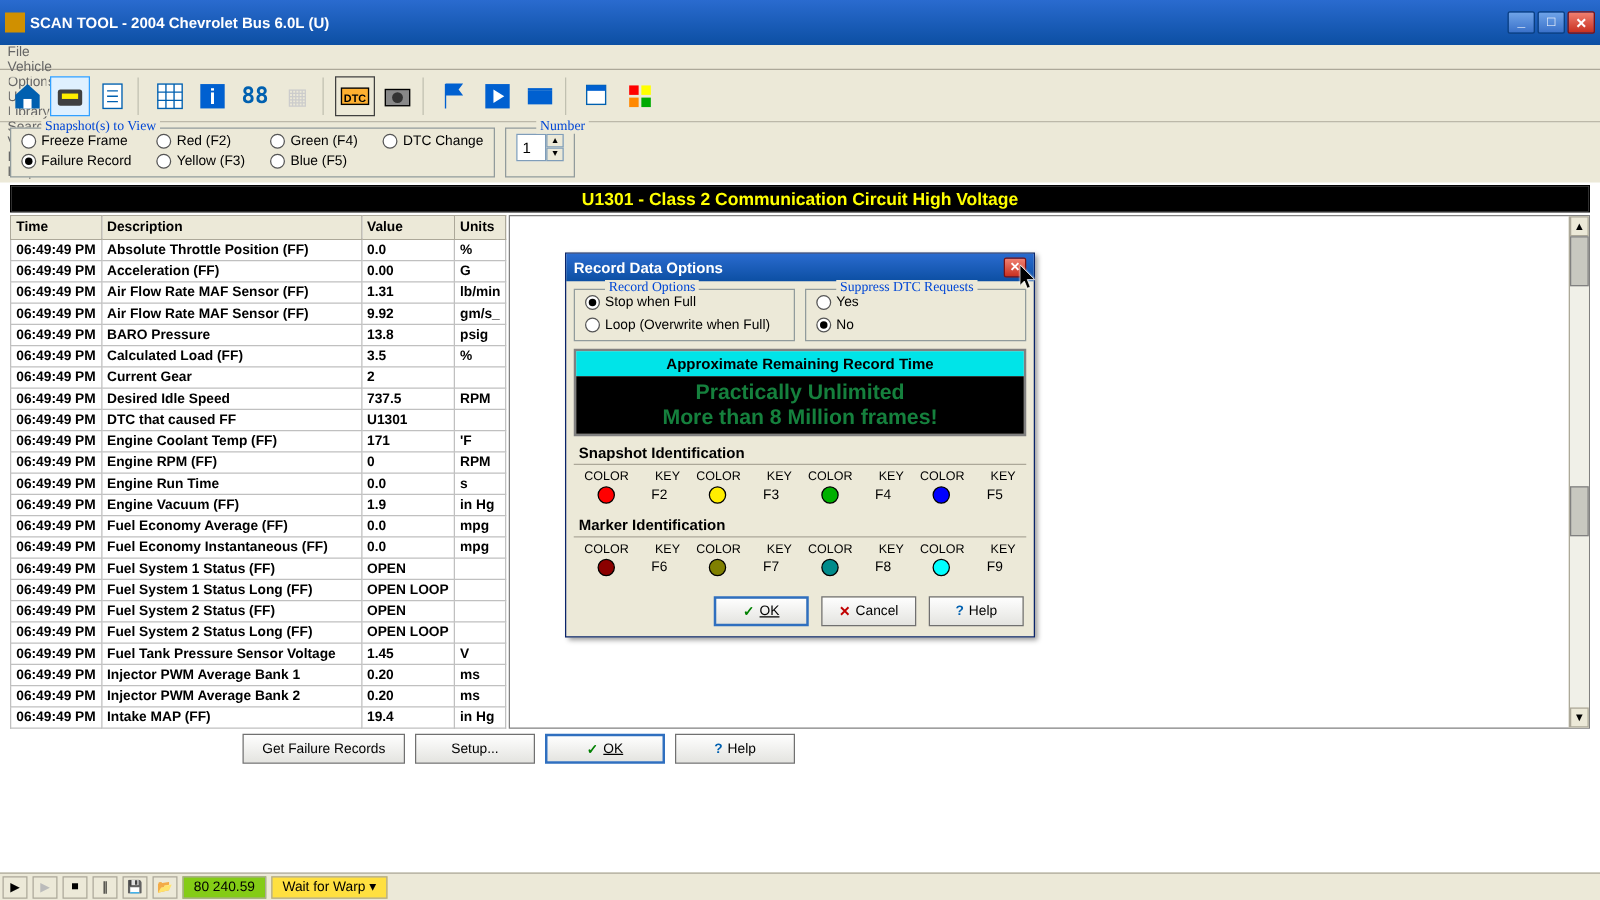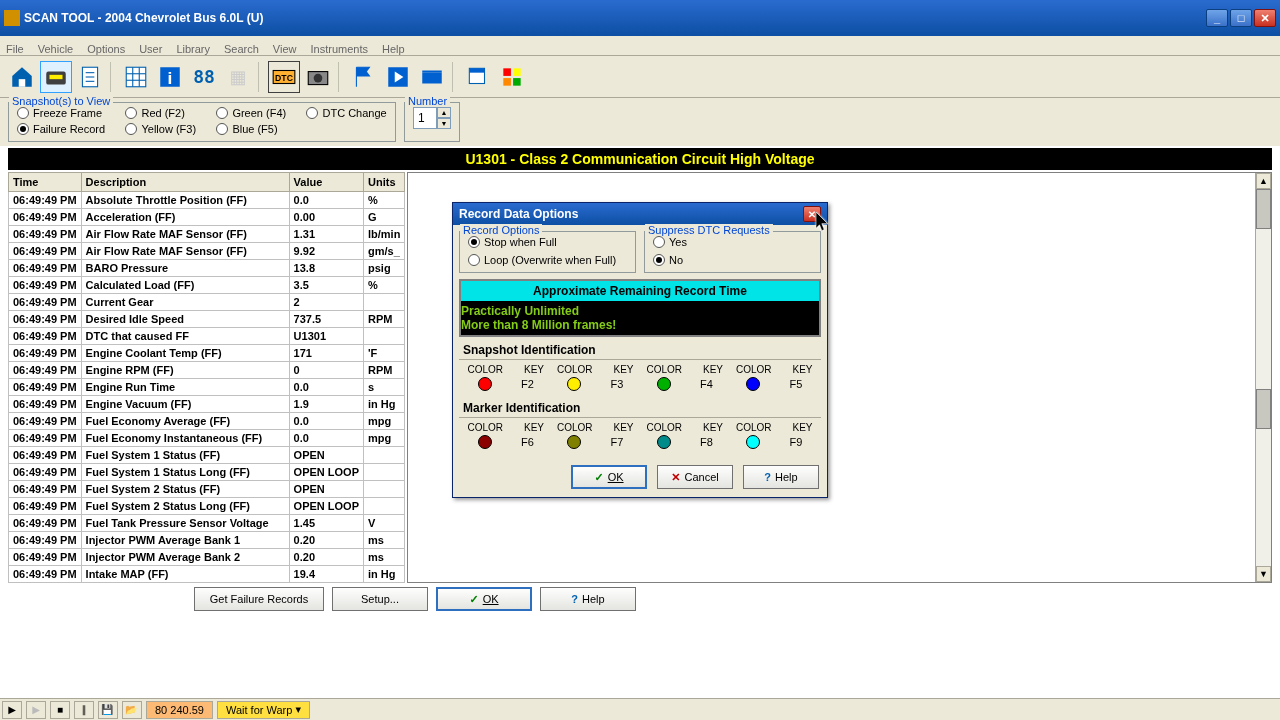--- a/index.html
+++ b/index.html
@@ -6,33 +6,33 @@
 body { background: #fff; width: 1280px; height: 720px; overflow: hidden; position: relative; }
 
 
 .titlebar { height: 36px; background: linear-gradient(to bottom, #2a6bcf, #0c4fa3); display: flex; align-items: center; padding: 0 4px; color: #fff; font-size: 12px; }
 .titlebar .app-icon { width: 16px; height: 16px; background: #d09000; margin-right: 4px; }
 .titlebar .title { flex: 1; font-weight: bold; }
 .titlebar .win-btn { width: 22px; height: 18px; margin-left: 2px; background: linear-gradient(to bottom,#6fa4e8,#3a71c9); border: 1px solid #0b3f80; border-radius: 2px; display: flex; align-items: center; justify-content: center; color: #fff; font-weight: bold; font-size: 11px; cursor: pointer; }
 .titlebar .win-close { background: linear-gradient(to bottom,#f08070,#c83020); border-color: #801010; }
 
 
-.menubar { height: 20px; background: #ece9d8; border-bottom: 1px solid #aca899; display: flex; align-items: flex-end; padding: 0 6px; font-size: 11px; color: #666; }
+.menubar { height: 20px; background: #ece9d8; border-bottom: 1px solid #aca899; display: flex; align-items: flex-start; padding: 0 6px; font-size: 11px; color: #666; flex-direction: column; }
 .menubar span { margin-right: 14px; cursor: pointer; }
 
 
 .toolbar { height: 42px; background: #ece9d8; border-bottom: 1px solid #aca899; display: flex; align-items: center; padding: 2px 6px; gap: 2px; }
 .toolbar .tb-sep { width: 6px; height: 30px; border-left: 1px solid #c0c0b0; margin: 0 2px;}
 .toolbar .tb-btn { width: 32px; height: 32px; border: 1px solid #ece9d8; display:flex; align-items:center; justify-content:center; cursor:pointer; font-size: 18px; }
 .tb-ico { width: 26px; height: 26px; }
 
 
 .optrow { display: flex; gap: 8px; padding: 4px 8px; background: #ece9d8; font-size: 11px; }
 .fieldset { border: 1px solid #919b9c; padding: 4px 8px 6px 8px; position: relative; background: #ece9d8; }
-.fieldset > .legend { position: absolute; top: -8px; left: 0; background: #ece9d8; padding: 0 3px; font-size: 11px; color:#0046d5; }
+.fieldset > .legend { position: absolute; top: -8px; left: 24px; background: #ece9d8; padding: 0 3px; font-size: 11px; color:#0046d5;font-family:Liberation Serif, serif; }
 .radio-grid { display: grid; grid-template-columns: repeat(4, auto); column-gap: 20px; row-gap: 4px; }
 .radio-item { display: flex; align-items: center; gap: 4px; white-space: nowrap; }
 .radio-dot { width: 12px; height: 12px; border: 1px solid #555; border-radius: 50%; display:inline-flex; align-items:center; justify-content:center; background:#fff; }
 .radio-dot.sel::after { content:''; width:6px; height:6px; border-radius:50%; background:#000; }
 .spinner { display:flex; align-items:center; }
 .spinner input { width: 24px; height: 22px; border:1px solid #7f9db9; padding:2px 4px; font-size:12px; }
 .spinner .arrows { display:flex; flex-direction:column; }
 .spinner .arrows div { width:14px; height:11px; border:1px solid #7f9db9; background:#ece9d8; font-size:7px; text-align:center; line-height:9px; cursor:pointer; }
 
 
@@ -59,34 +59,34 @@
 .btnbar { margin: 4px 8px; display:flex; gap:8px; justify-content:flex-start; padding-left: 186px; }
 .winbtn { min-width: 96px; height:24px; border:1px solid #707070; background: linear-gradient(#fefefe,#e4e4e0); font-size:11px; display:flex; align-items:center; justify-content:center; gap:4px; cursor:pointer; padding: 0 12px; }
 .winbtn.default { border:2px solid #2f6fbf; }
 .check-ico { color:#008000; font-weight:bold; }
 .help-ico { color:#0060b0; font-weight:bold; }
 
 
 .statusbar { position:absolute; bottom:0; left:0; right:0; height:22px; background:#ece9d8; border-top:1px solid #aca899; display:flex; align-items:center; font-size:11px; }
 .statusbar .sb-btn { width:20px; height:18px; border:1px solid #aca899; margin:0 2px; display:flex; align-items:center; justify-content:center; background:#ece9d8; font-size:10px; cursor:pointer;}
 .statusbar .sb-seg { border:1px solid #aca899; height:18px; display:flex; align-items:center; padding:0 8px; margin:0 2px;}
-.sb-yellow { background:#fdba74;text-align:center; }
+.sb-yellow { background:#84cc16;text-align:center; }
 .sb-waiting { flex:0 0 340px; justify-content:center; color:#000; }
 .sb-warp { background:#ffe040; }
 
 
 .modal { position:absolute; left:452px; top:202px; width:376px; background:#ece9d8; border:1px solid #0a246a; box-shadow: 2px 2px 4px rgba(0,0,0,0.4); font-size:11px; }
 .modal .m-title { height:22px; background:linear-gradient(to bottom,#2a6bcf,#0c4fa3); color:#fff; font-weight:bold; font-size:12px; display:flex; align-items:center; padding:0 6px; }
 .modal .m-title .m-close { width:18px; height:16px; background:linear-gradient(#f08070,#c83020); border:1px solid #801010; border-radius:2px; margin-left:auto; display:flex; align-items:center; justify-content:center; color:#fff; font-size:10px; font-weight:bold; cursor:pointer; }
 .modal .m-body { padding:6px; }
 .modal .m-row { display:flex; gap:8px; margin-bottom:6px; }
 .modal .fieldset { flex:1; }
 .modal .rec-time { border:2px solid #808080; }
 .modal .rec-time .rt-cyan { background:#00e4e8; text-align:center; font-weight:bold; padding:3px 0; font-size:12px; }
-.modal .rec-time .rt-black { background:#000; color:#84cc16; text-align:left; padding:3px 0; font-size:12px; font-weight:bold; }
+.modal .rec-time .rt-black { background:#000; color:#15803d; text-align:center; padding:3px 0; font-size:17px; font-weight:bold; }
 .modal .ident { margin-top:6px; }
 .modal .ident .ident-title { font-weight:bold; font-size:12px; margin: 4px 0 2px 4px; }
 .modal .ident-grid { display:grid; grid-template-columns: repeat(4,1fr); border-top:1px solid #aca899; padding:4px; gap: 4px;}
 .modal .ident-cell { text-align:center; }
 .modal .ident-cell .hdr { display:flex; justify-content:space-around; font-size:10px; margin-bottom:2px;gap:12px;}
 .modal .ident-cell .row2 { display:flex; justify-content:space-around; align-items:center;}
 .circle { width:14px; height:14px; border-radius:50%; border:1px solid #000; }
 .modal .m-btns { display:flex; justify-content:flex-end; gap:10px; padding:6px 8px 8px 8px;}
 .cross-ico { color:#c00000; font-weight:bold;}
 

